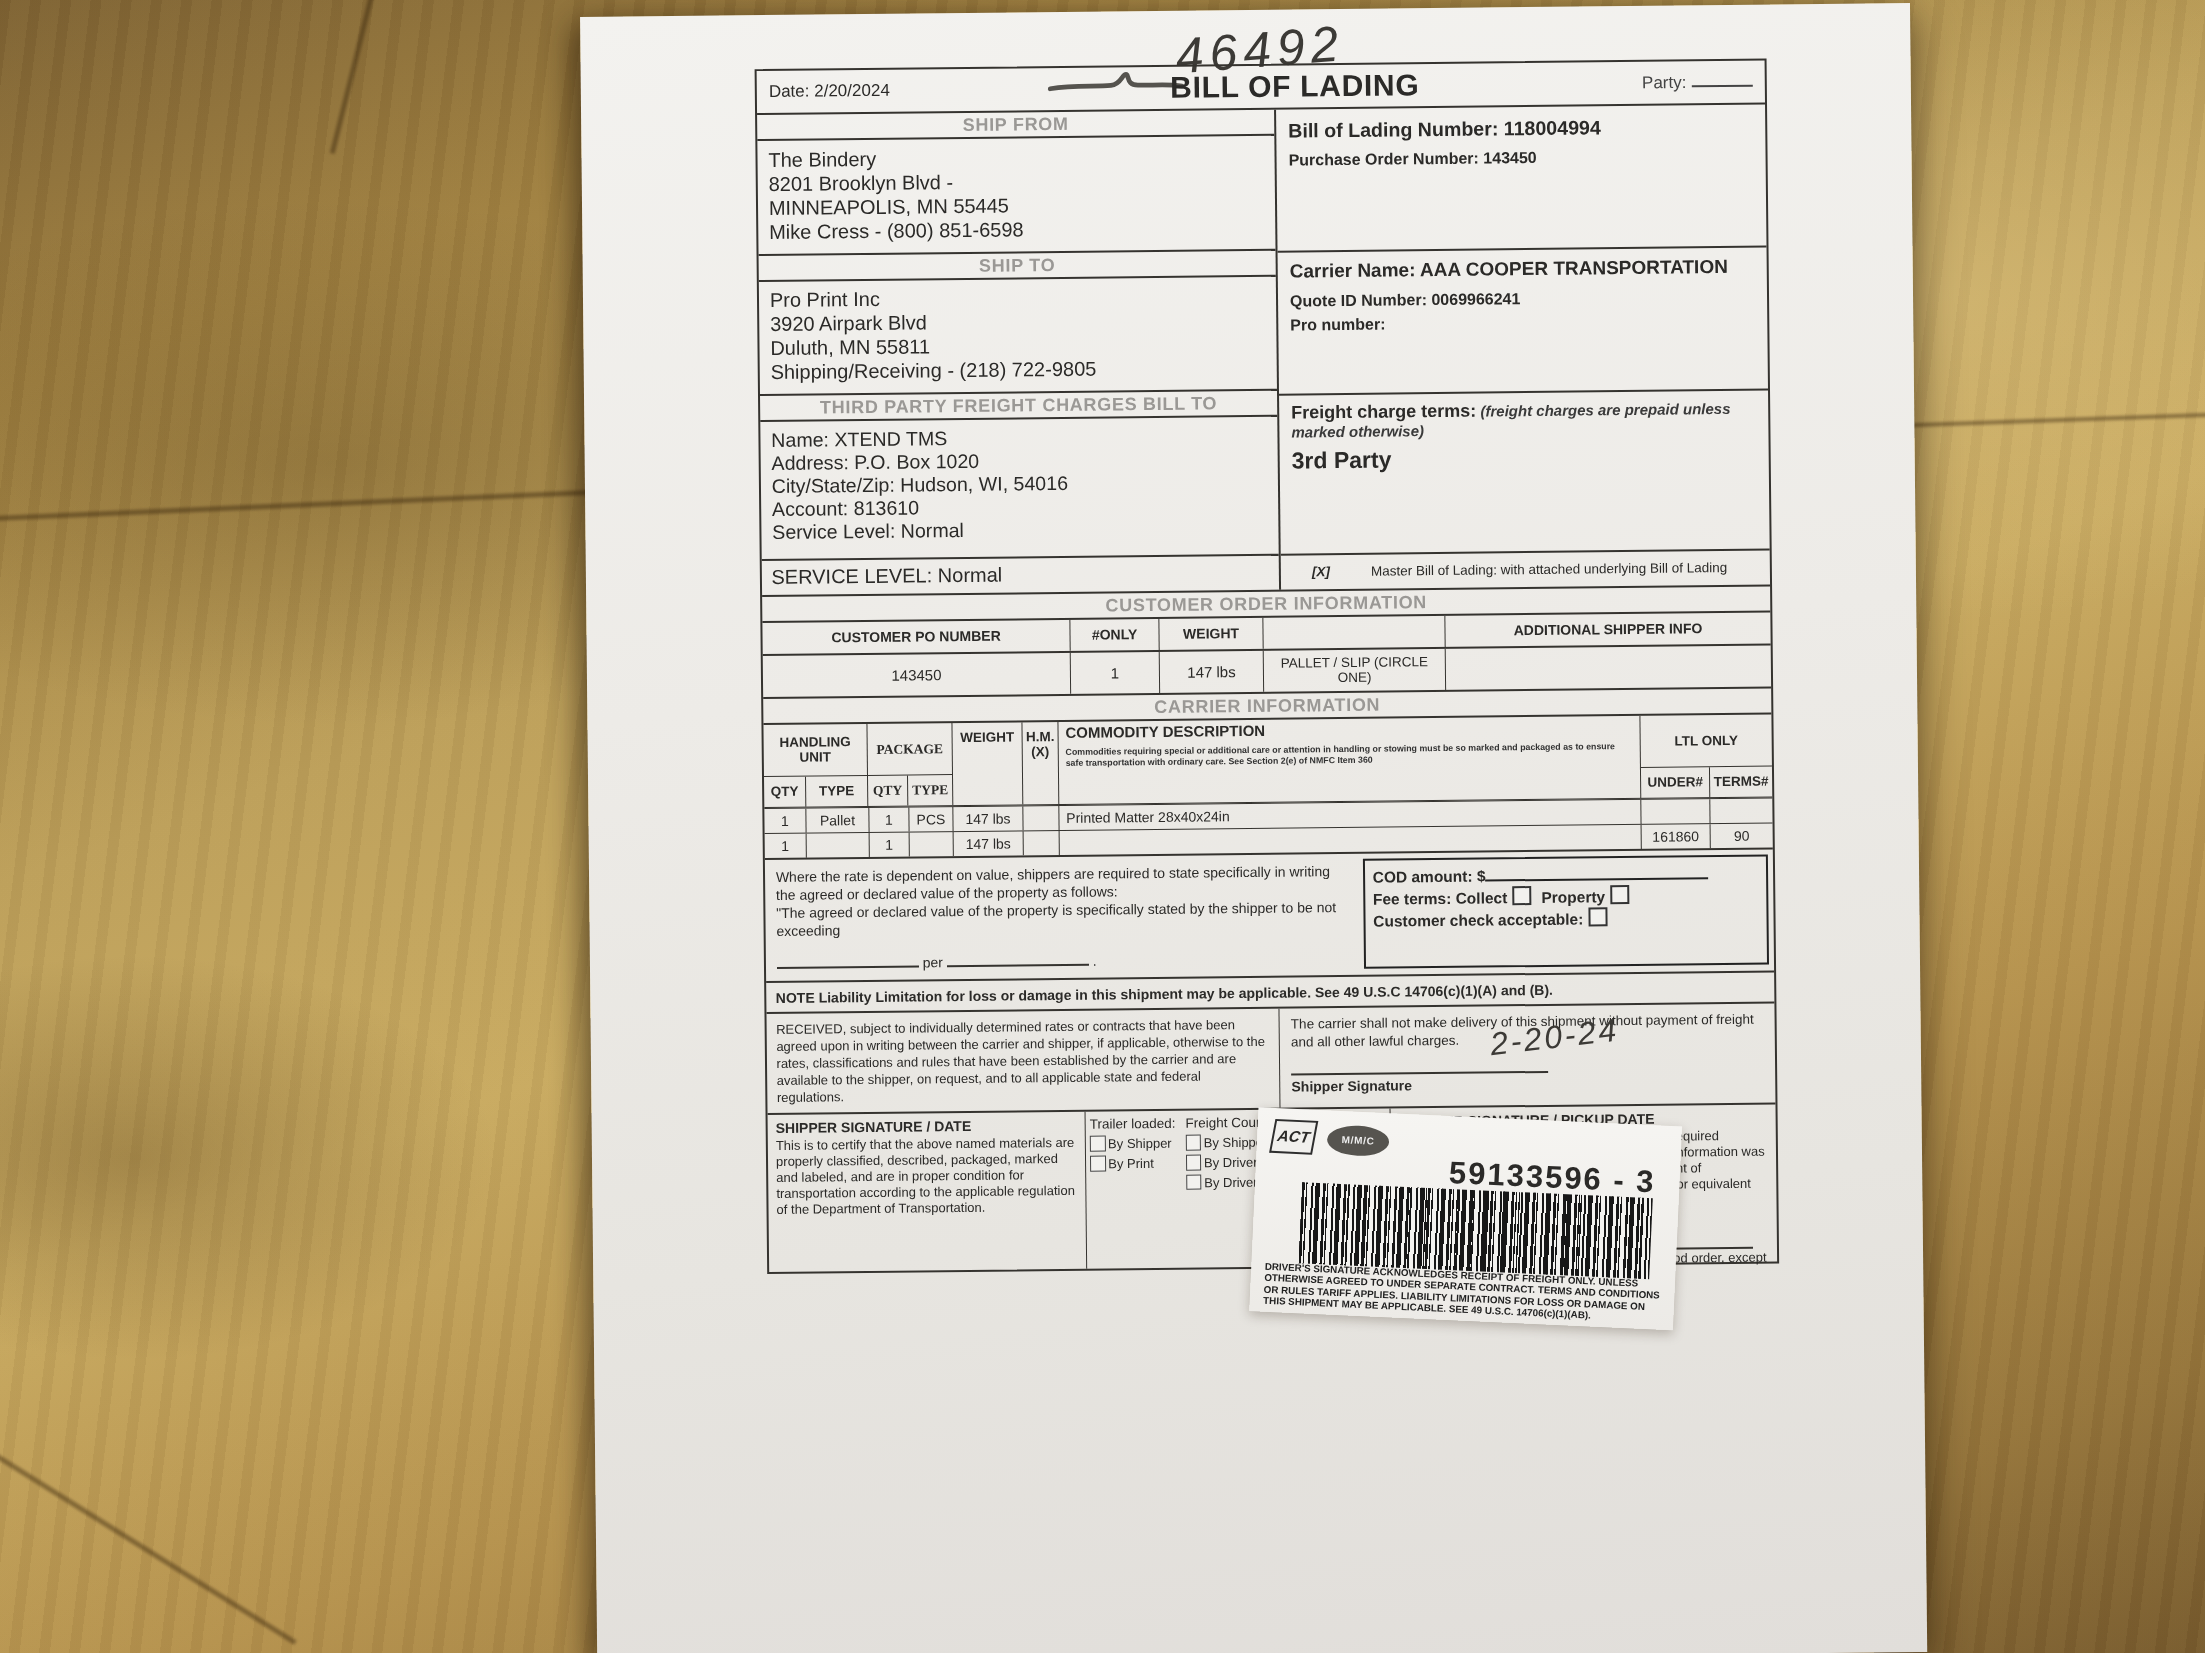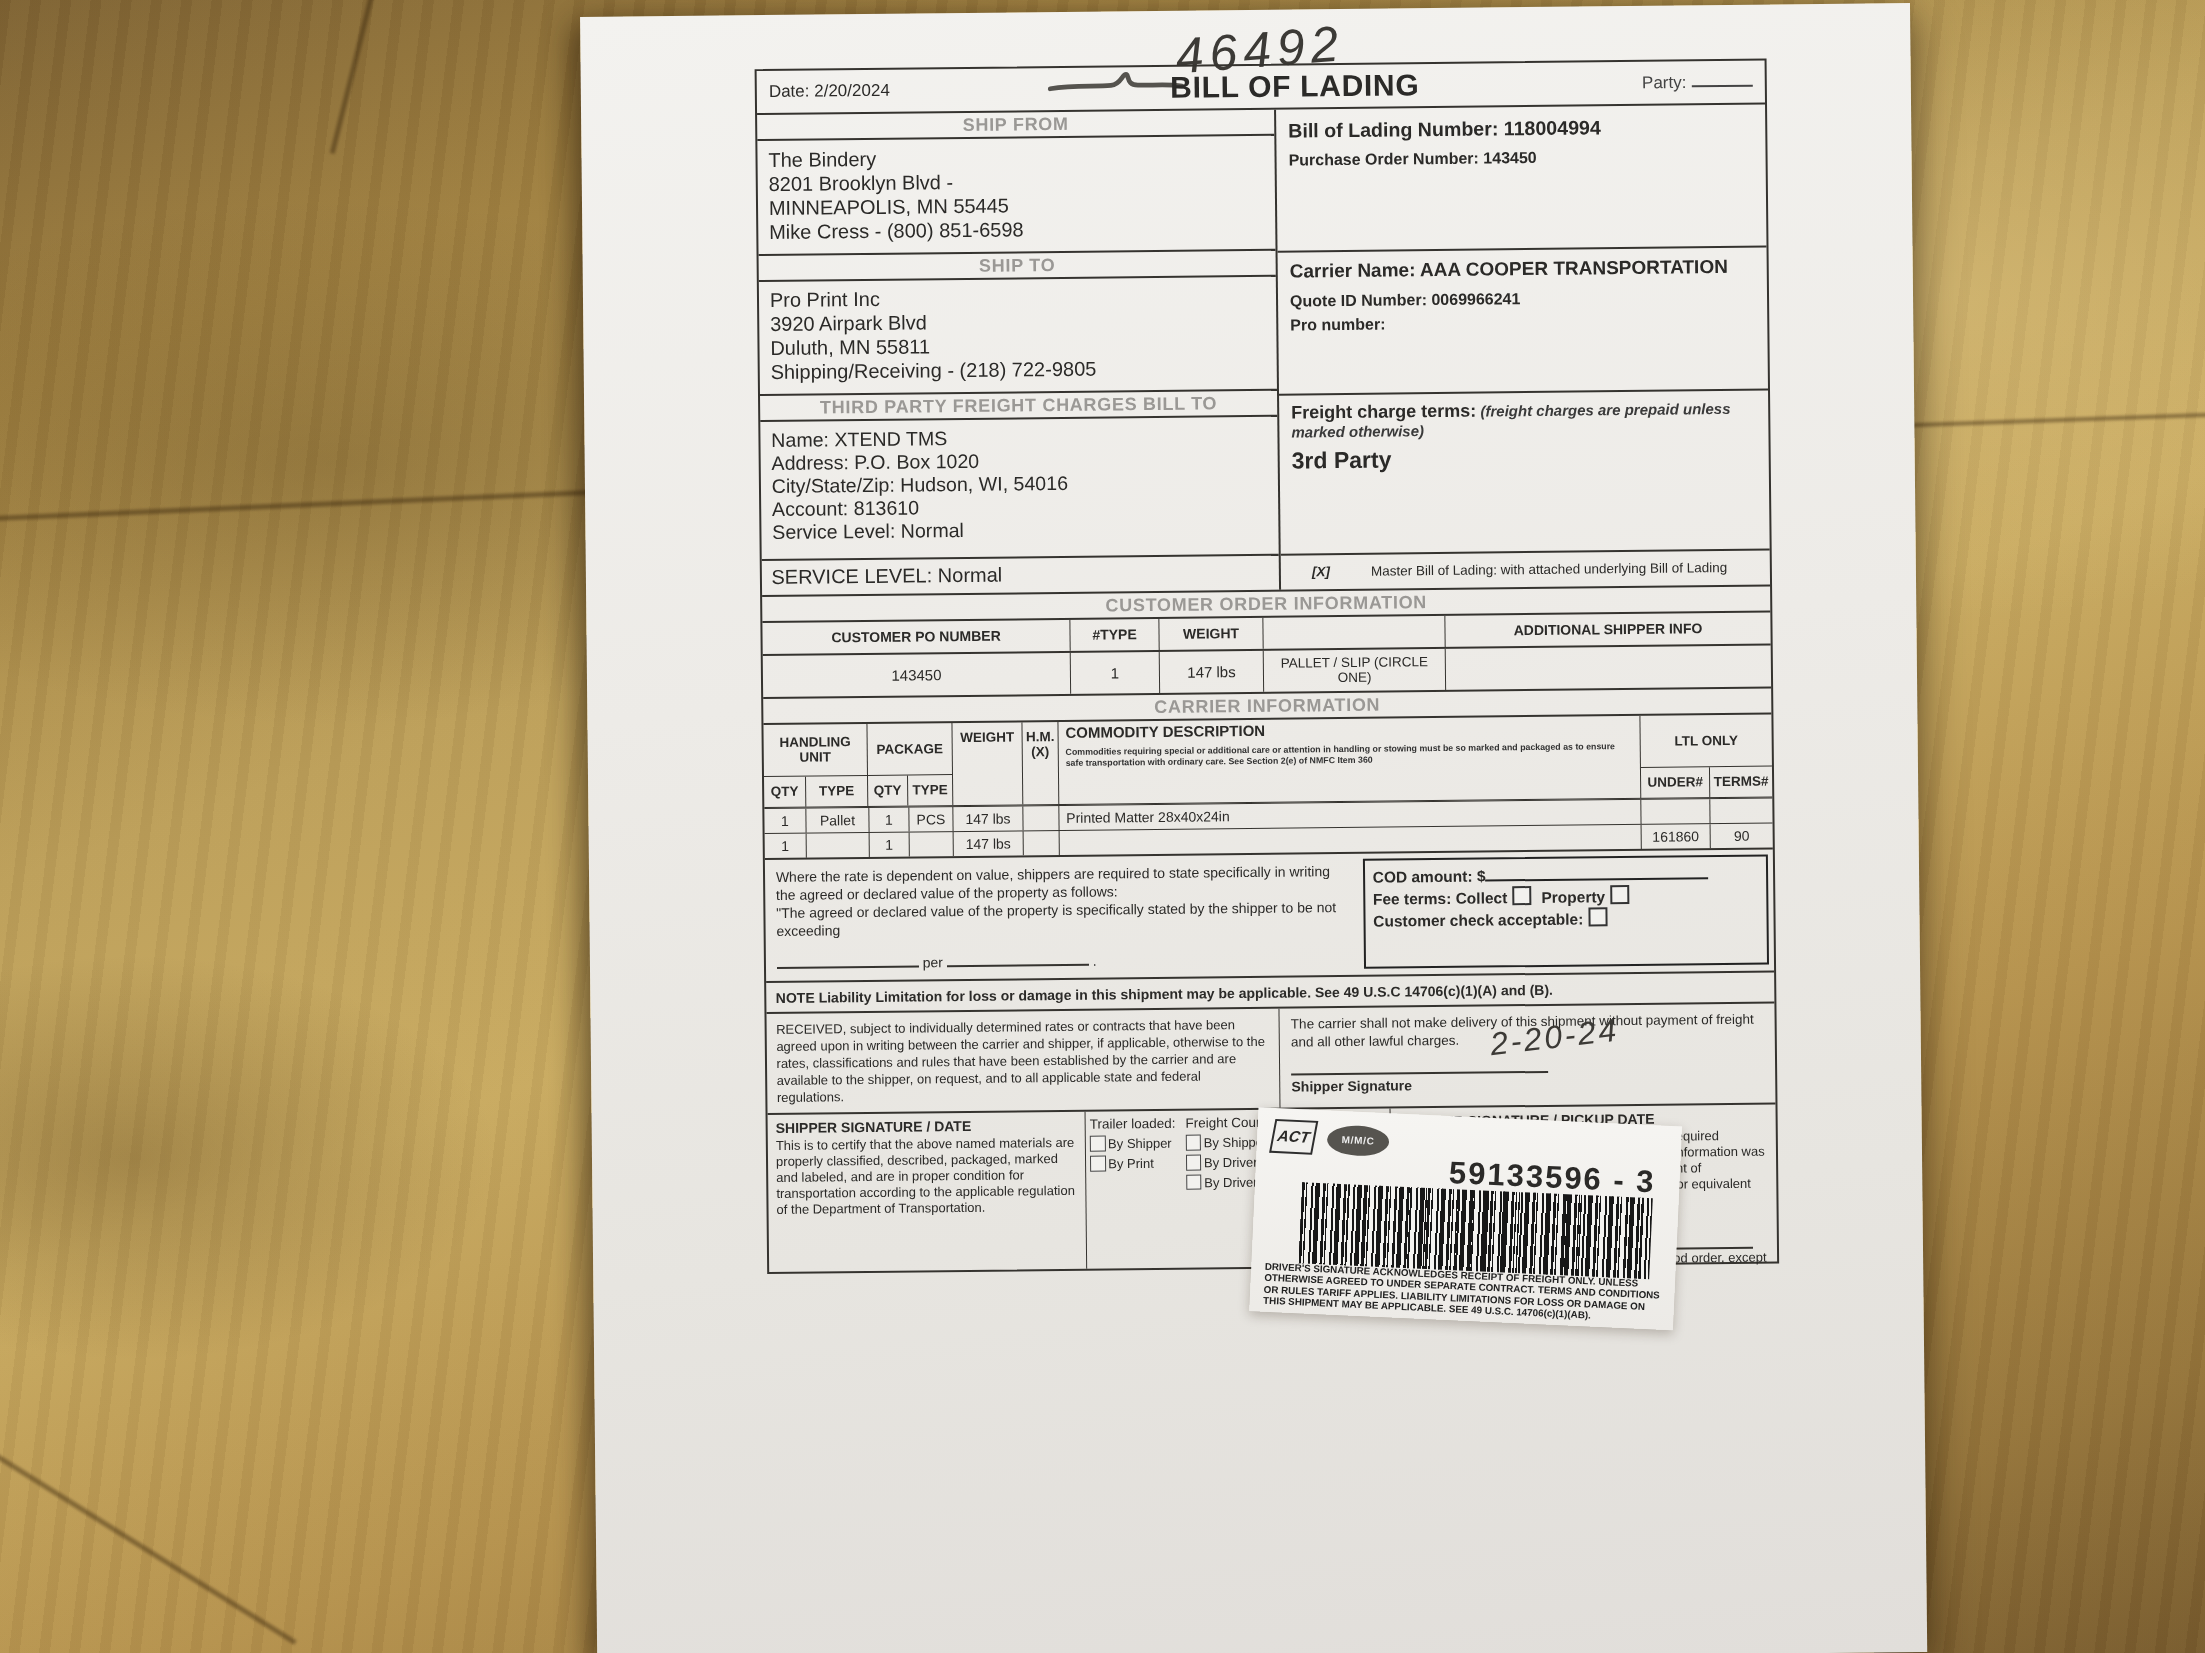--- a/index.html
+++ b/index.html
@@ -74,21 +74,21 @@
   .co-c4{width:181px;border-right:1.4px solid #35332f;align-self:stretch;display:flex;align-items:center;justify-content:center;font-size:13.5px;line-height:15.5px;}
   .co-c5{flex:1;align-self:stretch;display:flex;align-items:center;justify-content:center;}
 
   .ci-head{display:flex;border-bottom:1.4px solid #35332f;height:82px;}
   .ci-col{border-right:1.4px solid #35332f;display:flex;flex-direction:column;}
   .ci-top{flex:1;display:flex;align-items:center;justify-content:center;text-align:center;
           font-weight:bold;font-size:13.5px;line-height:15px;border-bottom:1.4px solid #35332f;padding:1.4px;}
   .ci-sub{height:30px;display:flex;}
   .ci-sub div{display:flex;align-items:center;justify-content:center;font-weight:bold;font-size:13.5px;}
   .ci-hu{width:103px;}
-  .ci-pkg{width:84px;}
+  .ci-pkg{width:84px;font-family:Liberation Serif, serif;}
   .ci-wt{width:69px;justify-content:flex-start;}
   .ci-hm{width:35px;}
   .ci-desc{flex:1;padding:2.7px 6.8px;}
   .ci-ltl{width:131px;border-right:none;}
   .wt-label,.hm-label{font-weight:bold;font-size:13.5px;text-align:center;padding-top:6.8px;line-height:15.5px;}
   .desc-title{font-weight:bold;font-size:15px;}
   .desc-note{font-size:8.8px;font-weight:bold;line-height:11.5px;margin-top:5.4px;color:#333;}
   .ci-row{display:flex;border-top:1.4px solid #35332f;height:24px;font-size:14px;}
   .ci-cell{border-right:1.4px solid #35332f;display:flex;align-items:center;justify-content:center;}
   .w60{width:41px;}.w90{width:62px;}.w58{width:39px;}.w64{width:43px;}.w100{width:69px;}.w52{width:35px;}
@@ -220,21 +220,21 @@
             <span class="master-x">[X]</span>
             <span class="master-label">Master Bill of Lading: with attached underlying Bill of Lading</span>
           </div>
         </div>
       </div>
 
       <div class="secbar" style="border-top:2px solid #35332f;">CUSTOMER ORDER INFORMATION</div>
       <div class="co-table">
         <div class="h">
           <div class="co-c1">CUSTOMER PO NUMBER</div>
-          <div class="co-c2">#TYPE</div>
+          <div class="co-c2">#ONLY</div>
           <div class="co-c3">WEIGHT</div>
           <div class="co-c4"></div>
           <div class="co-c5">ADDITIONAL SHIPPER INFO</div>
         </div>
         <div class="d">
           <div class="co-c1">143450</div>
           <div class="co-c2">1</div>
           <div class="co-c3">147 lbs</div>
           <div class="co-c4">PALLET / SLIP (CIRCLE ONE)</div>
           <div class="co-c5"></div>

